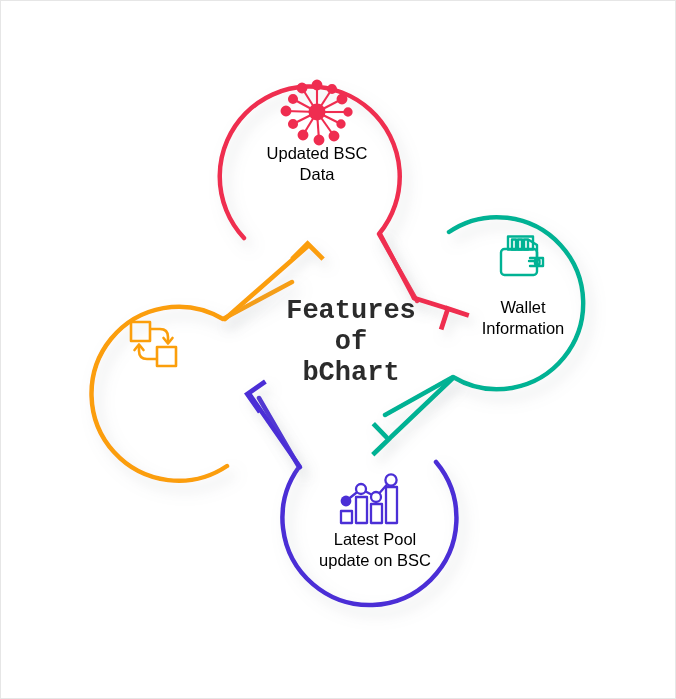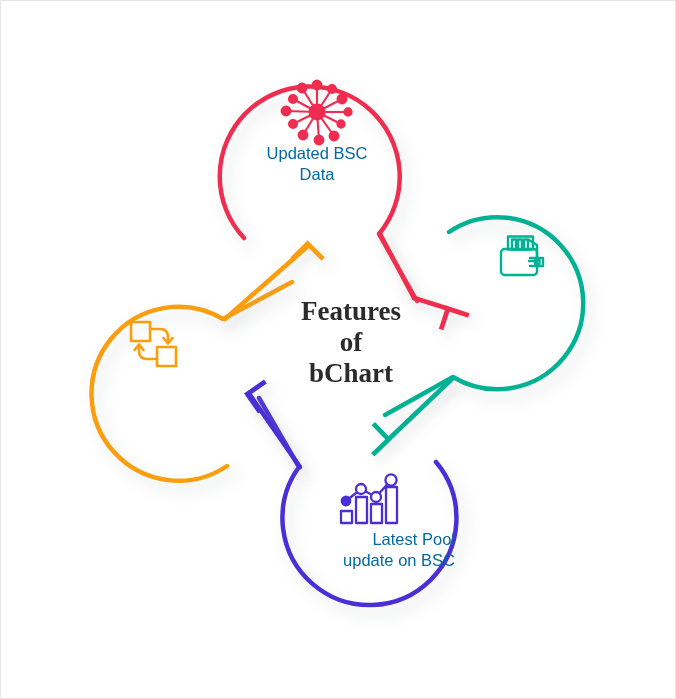--- a/index.html
+++ b/index.html
@@ -24,43 +24,43 @@
   #diagram {
     position: absolute;
     left: 0;
     top: 0;
     width: 676px;
     height: 699px;
   }
   .node-label {
     position: absolute;
     text-align: center;
-    color: #0369a1;
+    color: #000000;
     font-size: 16.5px;
     line-height: 21px;
     font-family: "Liberation Sans", sans-serif;
     white-space: pre-line;
     pointer-events: none;
   }
   #center-title {
     position: absolute;
     left: 258px;
     top: 295px;
     width: 184px;
     text-align: center;
     color: #2b2b2b;
     font-size: 27px;
     line-height: 31px;
     font-weight: bold;
-    font-family: Liberation Serif, serif;
+    font-family: Liberation Mono, monospace;
     white-space: pre-line;
   }
   #label-top    { left: 236px; top: 142px; width: 160px; }
   #label-right  { left: 442px; top: 296px; width: 160px; }
-  #label-bottom { left: 294px; top: 528px; width: 160px; text-align: right; }
+  #label-bottom { left: 294px; top: 528px; width: 160px; }
   #label-left   { left: 76px;  top: 375px; width: 160px; }
 </style>
 </head>
 <body>
 
 <div id="canvas">
 
   <svg id="diagram" viewBox="0 0 676 699">
     <defs>
       <filter id="softshadow" x="-60%" y="-60%" width="240%" height="240%">
@@ -217,18 +217,20 @@
     </g>
   </svg>
 
   <div id="center-title">Features
 of
 bChart</div>
 
   <div class="node-label" id="label-top">Updated BSC
 Data</div>
 
+  <div class="node-label" id="label-right">Wallet
+Information</div>
 
   <div class="node-label" id="label-bottom">Latest Pool
 update on BSC</div>
 
 
 </div>
 
 </body></html>

